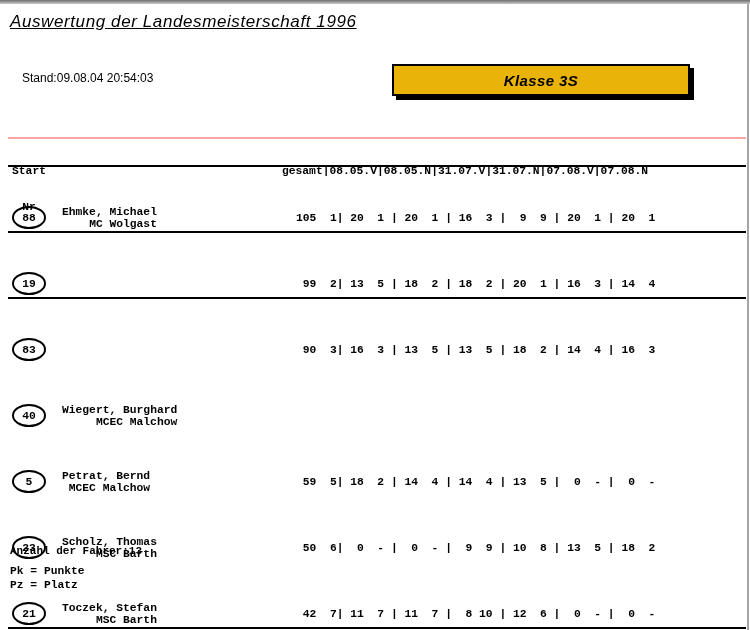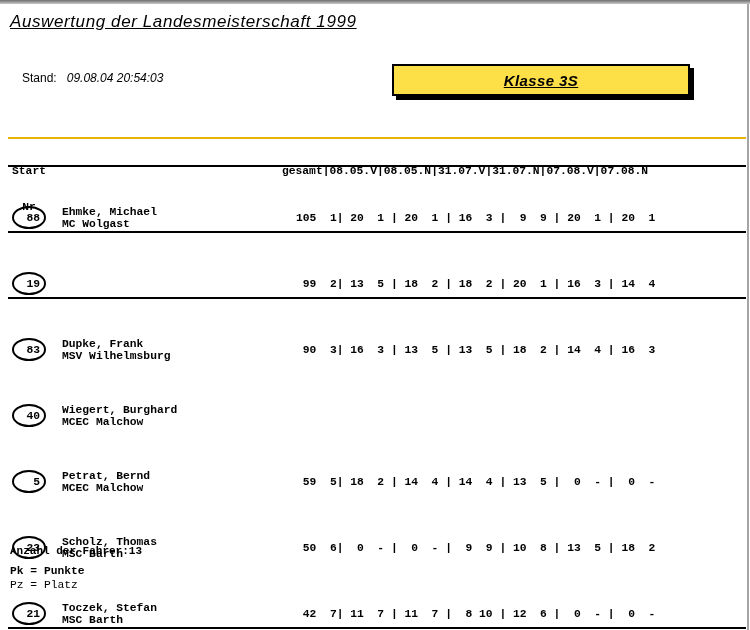--- a/index.html
+++ b/index.html
@@ -12,61 +12,61 @@
     background:linear-gradient(#6e6e6e,#c9c9c9);}
   .right-edge{position:absolute;top:4px;right:1px;width:2px;height:626px;background:#a5a5a5;}
 
   .title{
     position:absolute;left:10px;top:12px;
     font:italic 17px "Liberation Sans",sans-serif;
     text-decoration:underline;letter-spacing:.6px;white-space:pre;
   }
   .stand{position:absolute;left:22px;top:71px;
     font:12px "Liberation Sans",sans-serif;white-space:pre;}
-  .stand .val{margin-left:10px;font-style:italic;}
+  .stand .val{margin-left:0;}
 
   .klasse-box{
     position:absolute;left:392px;top:64px;width:294px;height:28px;
-    background:#fde047;border:2px solid #000;box-shadow:4px 4px 0 #000;
+    background:#eab308;border:2px solid #000;box-shadow:4px 4px 0 #000;
     display:flex;align-items:center;justify-content:center;
-    font:italic bold 15px "Liberation Sans",sans-serif;letter-spacing:.4px;text-decoration:underline;
+    font:italic bold 15px "Liberation Sans",sans-serif;letter-spacing:.4px;
   }
 
   .results{
     position:absolute;left:8px;top:113px;width:738px;
     font-weight:bold;font-size:11.3px;line-height:12px;white-space:pre;
   }
   .thead{position:relative;height:30px;box-sizing:border-box;
-    border-top:2px solid #eab308;border-bottom:2px solid #000;}
+    border-top:2px solid #fca5a5;border-bottom:2px solid #000;}
   .row{position:relative;height:30px;box-sizing:border-box;}
   .row.sep{border-bottom:2px solid #000;}
 
   .h-start{position:absolute;left:2px;top:2px;width:38px;text-align:center;}
   .h-name{position:absolute;left:54px;top:2px;}
   .h-scores{position:absolute;left:274px;top:2px;}
 
   .circle{
     position:absolute;left:4px;top:3px;height:19px;min-width:22px;
     padding:0 4px;border:2px solid #000;border-radius:50%;
-    display:flex;align-items:center;justify-content:flex-end;
+    display:flex;align-items:center;justify-content:center;
   }
-  .names{position:absolute;left:54px;top:3px;}
+  .names{position:absolute;left:54px;top:3px;text-align:right;}
   .scores{position:absolute;left:288px;top:9px;}
 
   .anzahl{position:absolute;left:10px;top:545px;font-weight:bold;font-size:11px;white-space:pre;}
   .legend-pk{position:absolute;left:10px;top:565px;font-weight:bold;font-size:11.3px;white-space:pre;}
-  .legend-pz{position:absolute;left:10px;top:579px;font-weight:normal;font-size:11.3px;white-space:pre;}
+  .legend-pz{position:absolute;left:10px;top:579px;font-weight:bold;font-size:11.3px;white-space:pre;}
 </style>
 </head>
 <body>
 
 <div class="top-edge"></div>
 <div class="right-edge"></div>
 
-<div class="title">Auswertung der Landesmeisterschaft 1999</div>
+<div class="title">Auswertung der Landesmeisterschaft 1996</div>
 
 <div class="stand"><span>Stand:</span><span class="val">09.08.04 20:54:03</span></div>
 
 <div class="klasse-box">
     <span>Klasse 3S</span>
   </div>
 
 <div class="results">
   <div class="thead">
     <div class="h-start">
@@ -84,21 +84,20 @@
     <div class="scores">105  1| 20  1 | 20  1 | 16  3 |  9  9 | 20  1 | 20  1</div>
   </div>
 
   <div class="row sep">
     <div class="circle"><span>19</span></div>
     <div class="scores"> 99  2| 13  5 | 18  2 | 18  2 | 20  1 | 16  3 | 14  4</div>
   </div>
 
   <div class="row">
     <div class="circle"><span>83</span></div>
-    <div class="names"><div>Dupke, Frank</div><div>MSV Wilhelmsburg</div></div>
     <div class="scores"> 90  3| 16  3 | 13  5 | 13  5 | 18  2 | 14  4 | 16  3</div>
   </div>
 
   <div class="row">
     <div class="circle"><span>40</span></div>
     <div class="names"><div>Wiegert, Burghard</div><div>MCEC Malchow</div></div>
   </div>
 
   <div class="row">
     <div class="circle"><span>5</span></div>

